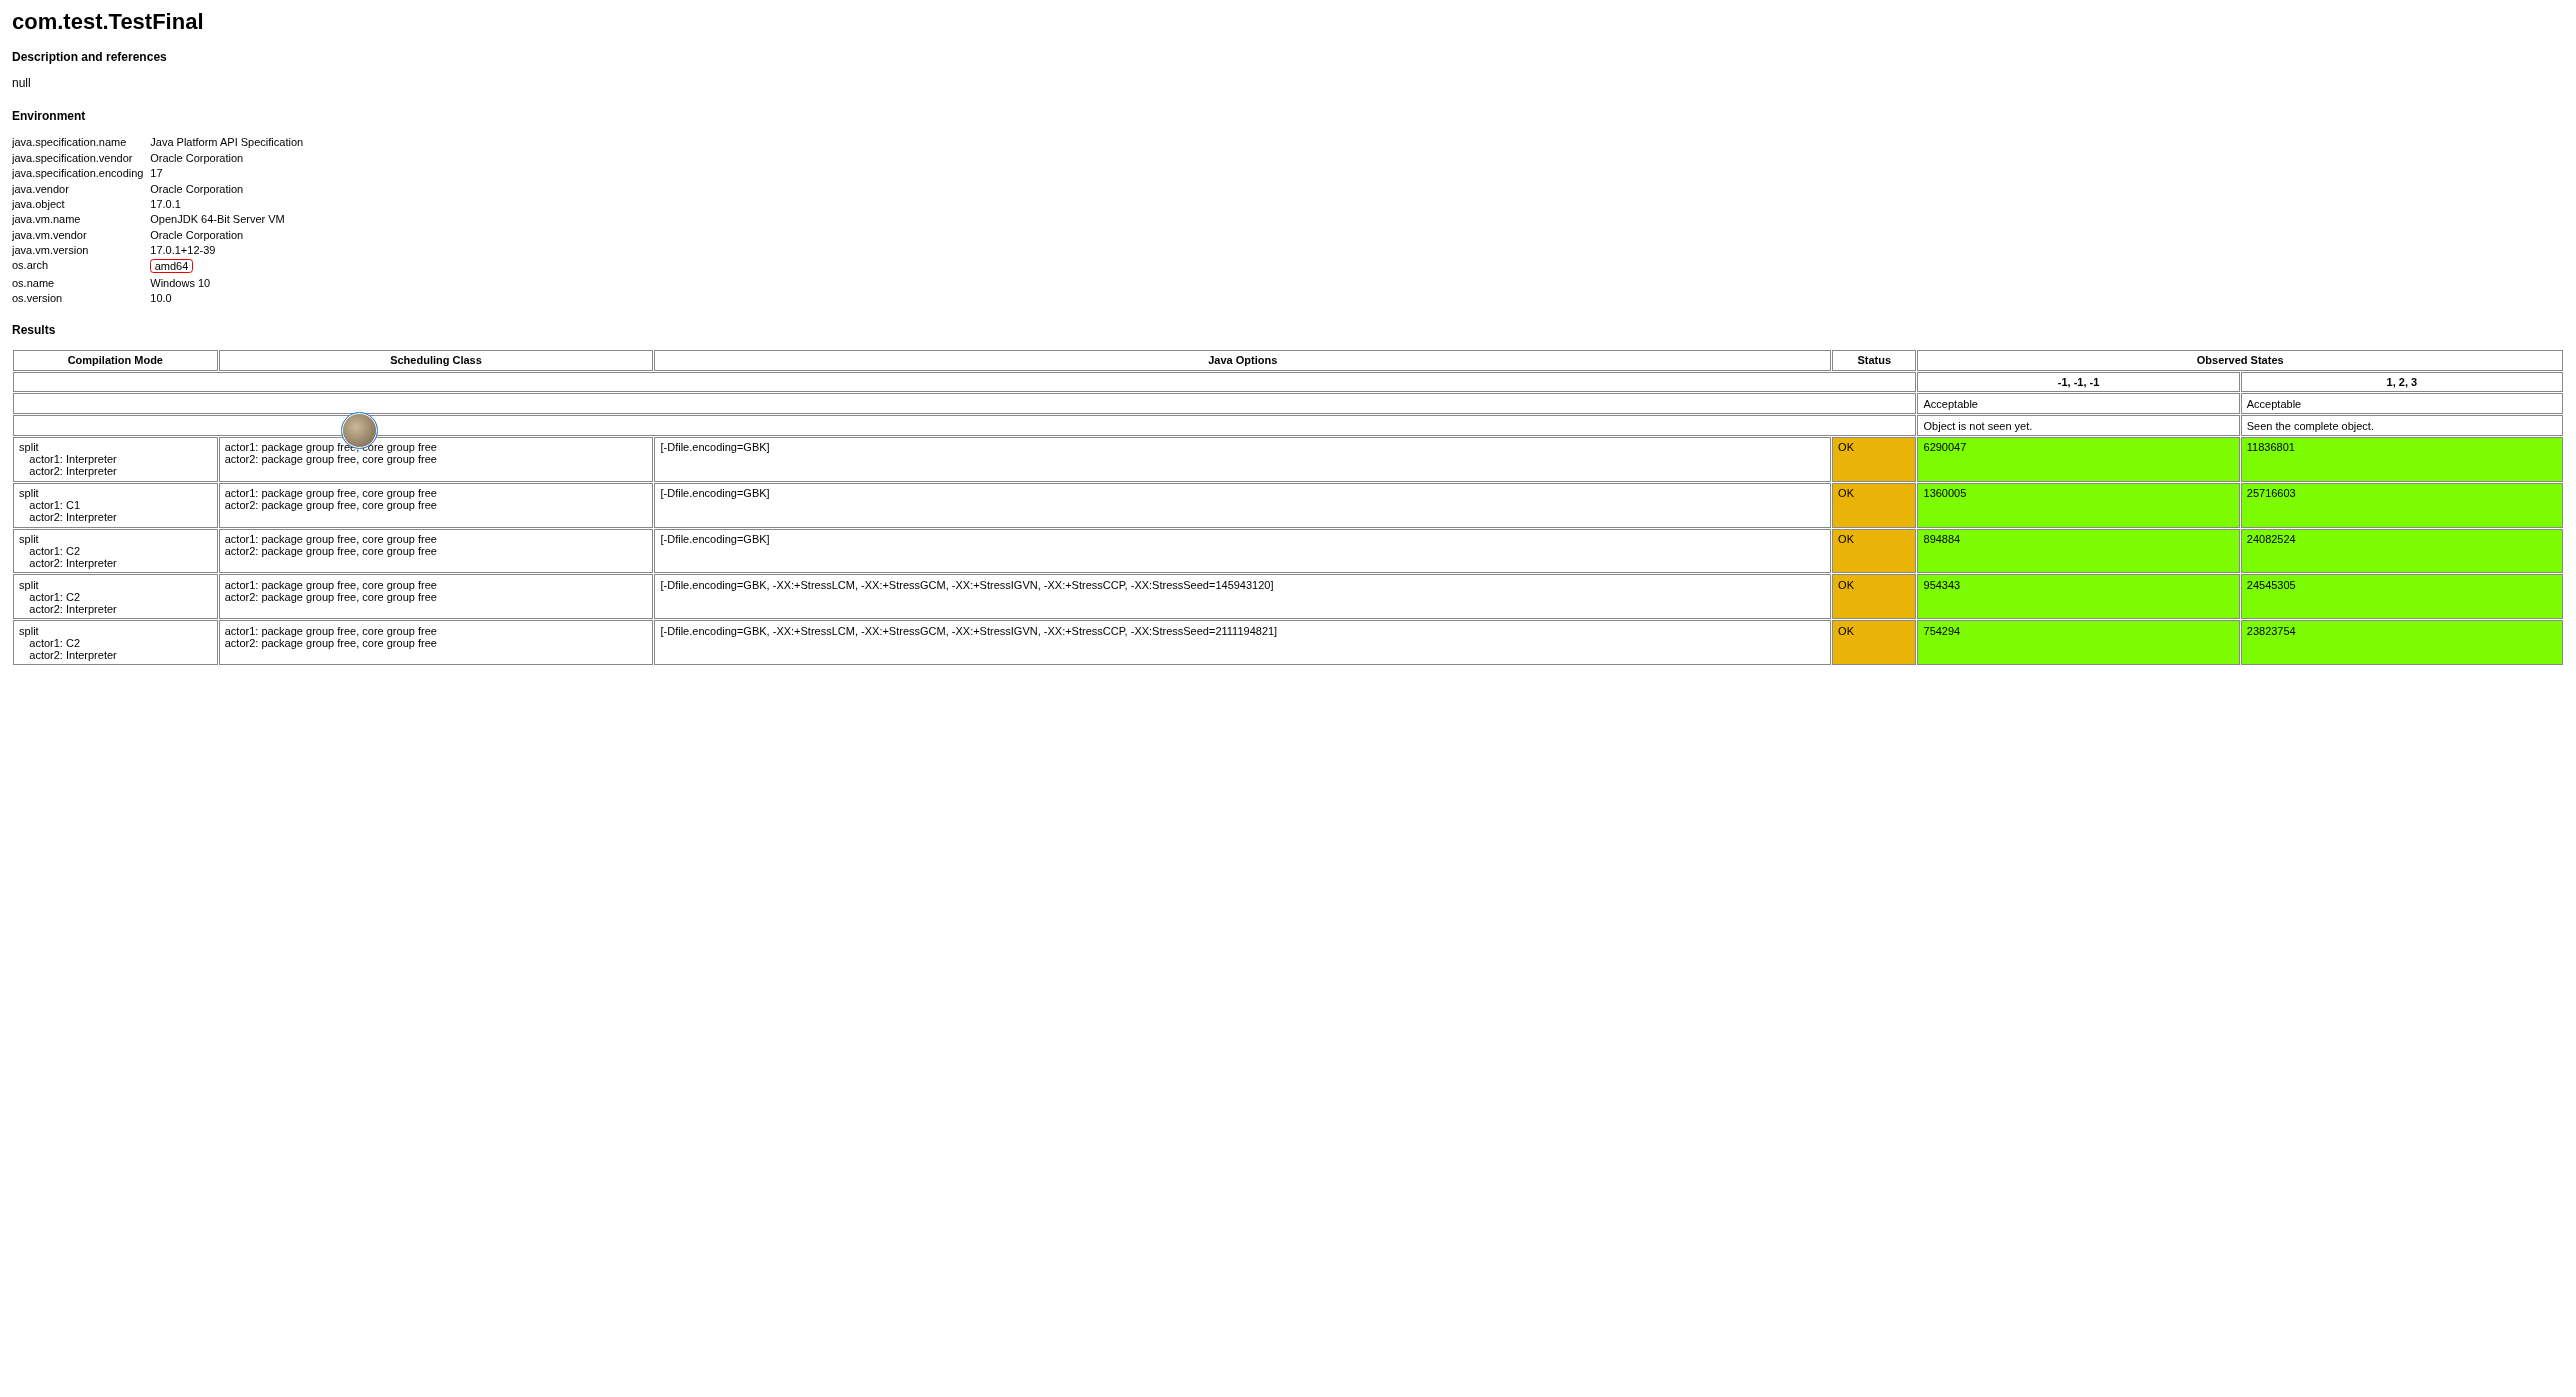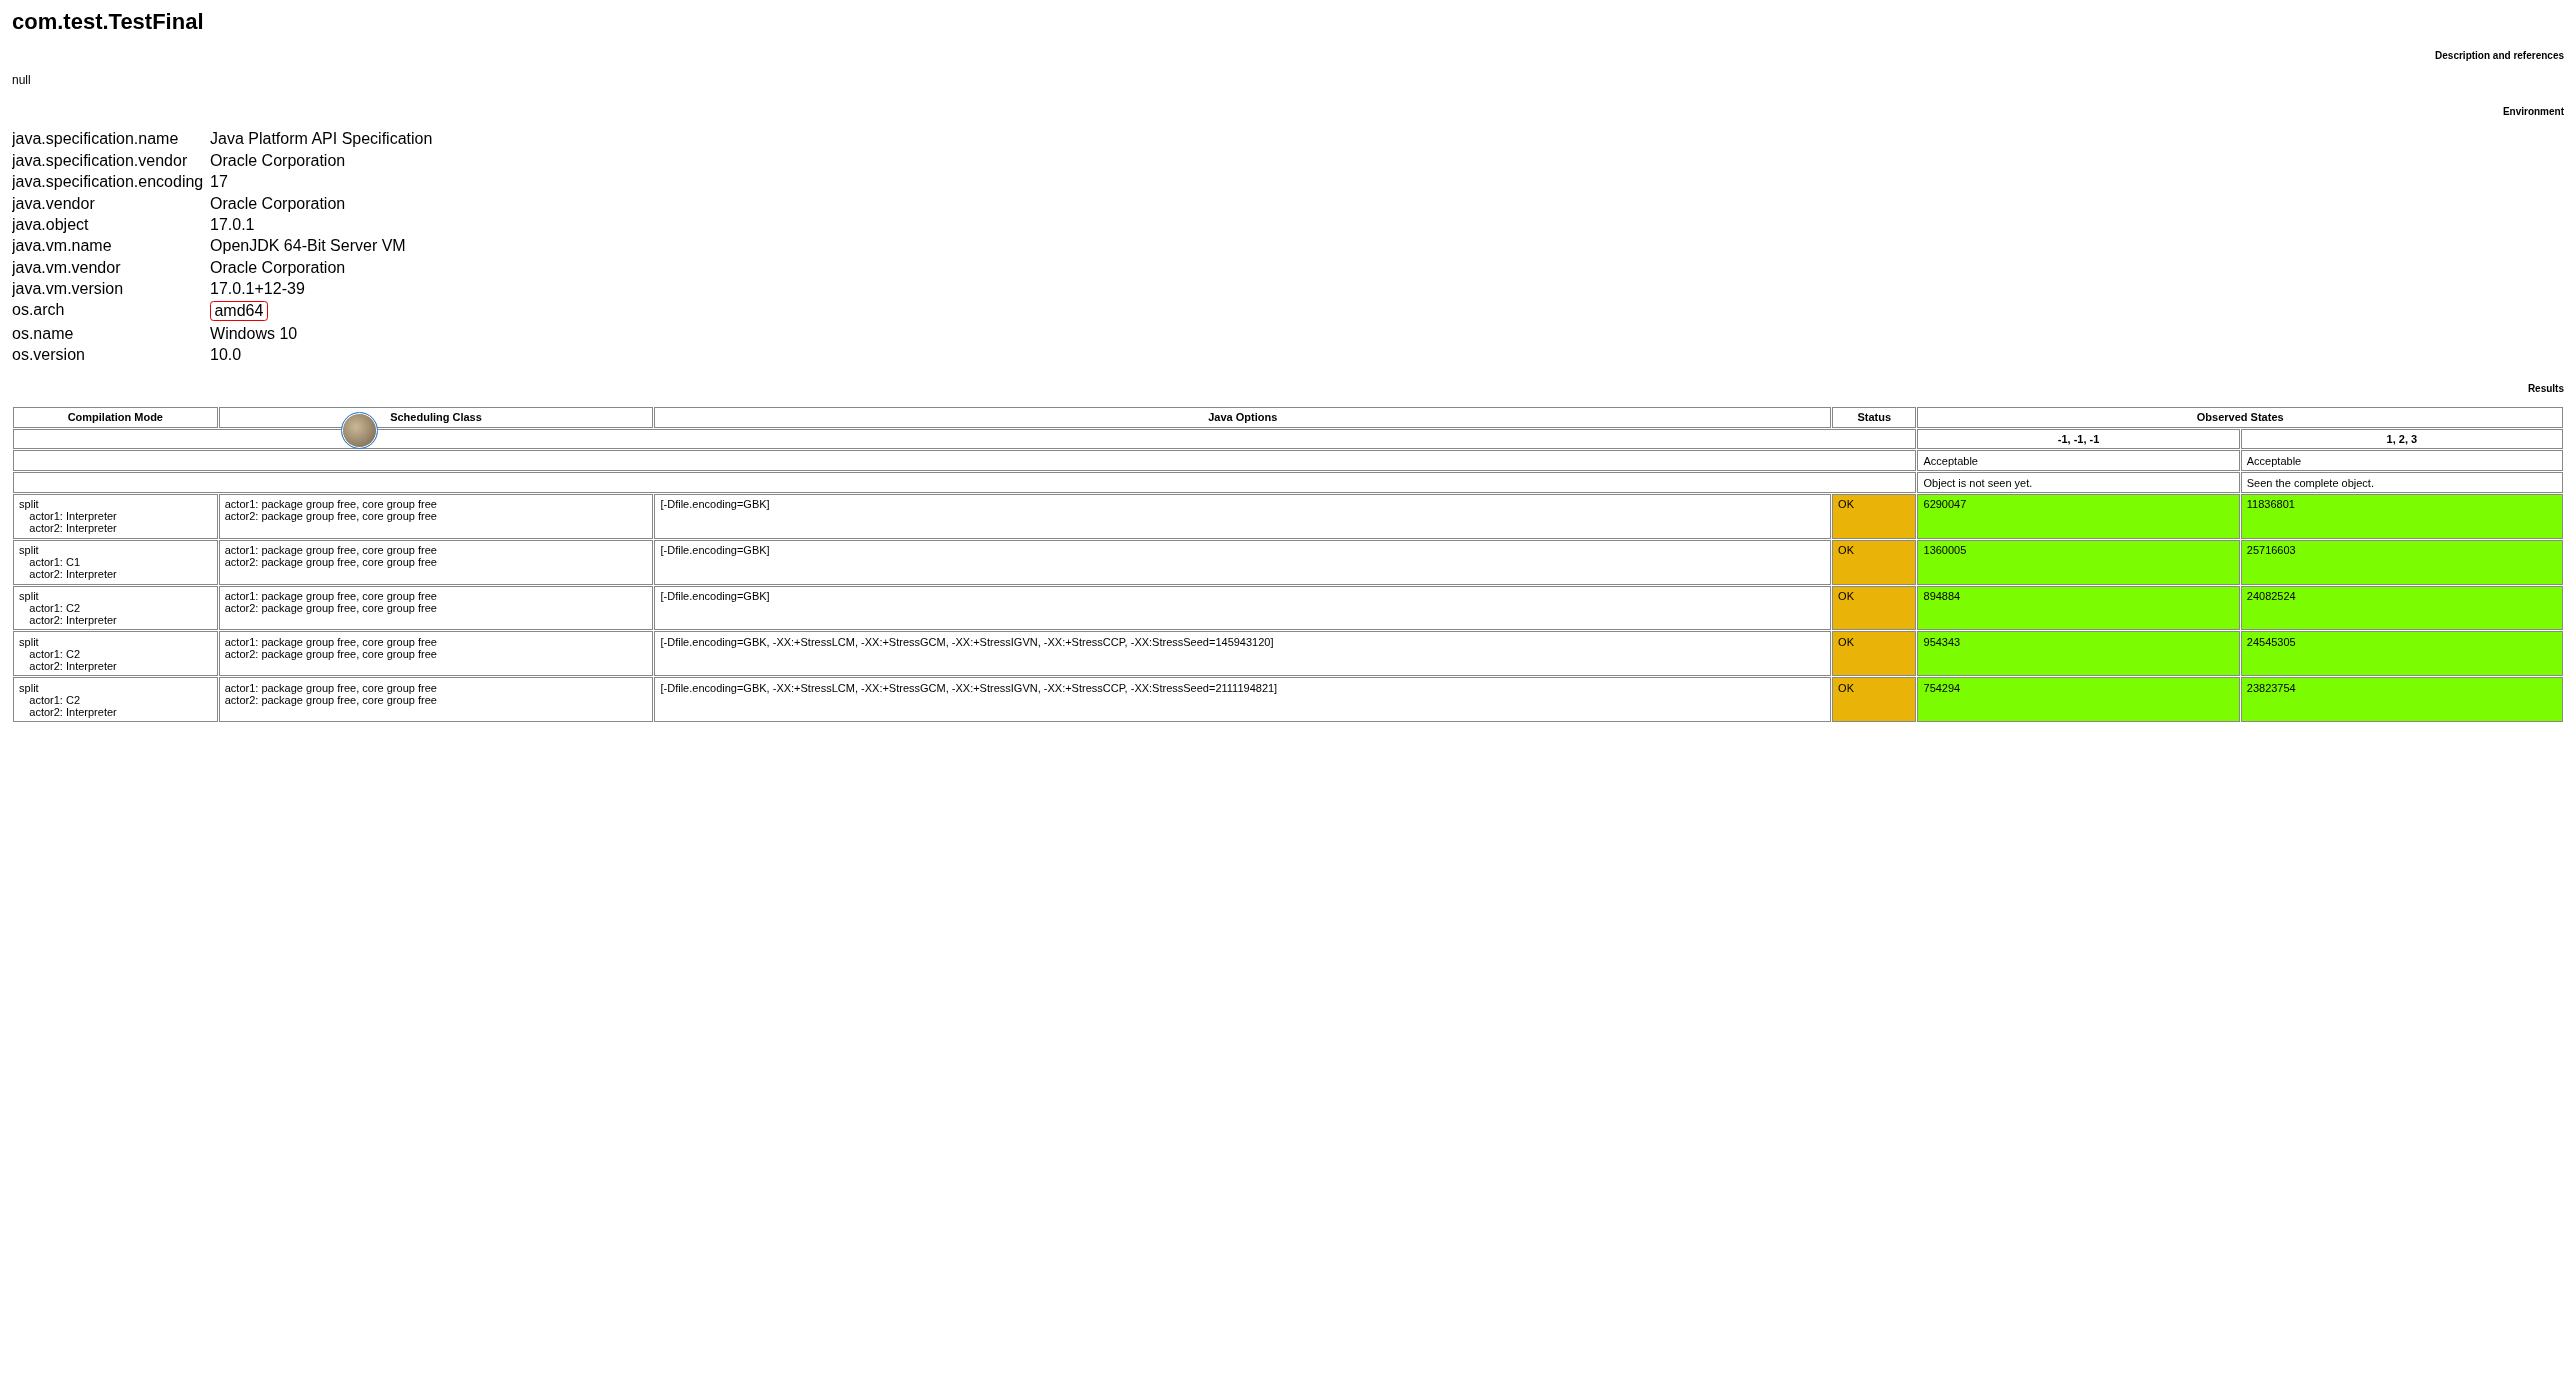--- a/index.html
+++ b/index.html
@@ -9,29 +9,28 @@
       background: #fff;
       color: #000;
       font-size: 11px;
     }
     h1 {
       font-size: 22px;
       font-weight: bold;
       margin: 0 0 15.3px 0;
     }
     h2 {
-      font-size: 10px;
+      font-size: 12px;
       font-weight: bold;
       margin: 0 0 12px 0;
-      text-align: right;
     }
     .desc-value { margin: 0 0 19px 0; font-size: 12px; }
 
     .env-table { border-collapse: collapse; margin-bottom: 17px; }
-    .env-table td { padding: 1.7px 6.8px 1.7px 0; font-size: 16px; vertical-align: top; }
+    .env-table td { padding: 1.7px 6.8px 1.7px 0; font-size: 11px; vertical-align: top; }
     .env-table td.k { white-space: nowrap; }
     .env-table td.v { }
 
     .highlight-box {
       border: 1.7px solid #e60000;
       border-radius: 3.4px;
       padding: 0 3.4px;
       display: inline-block;
     }
 

